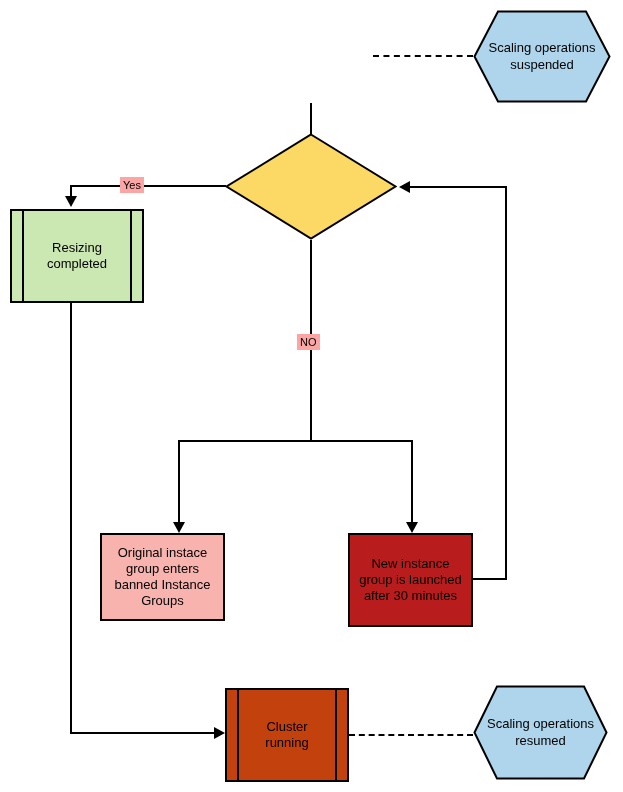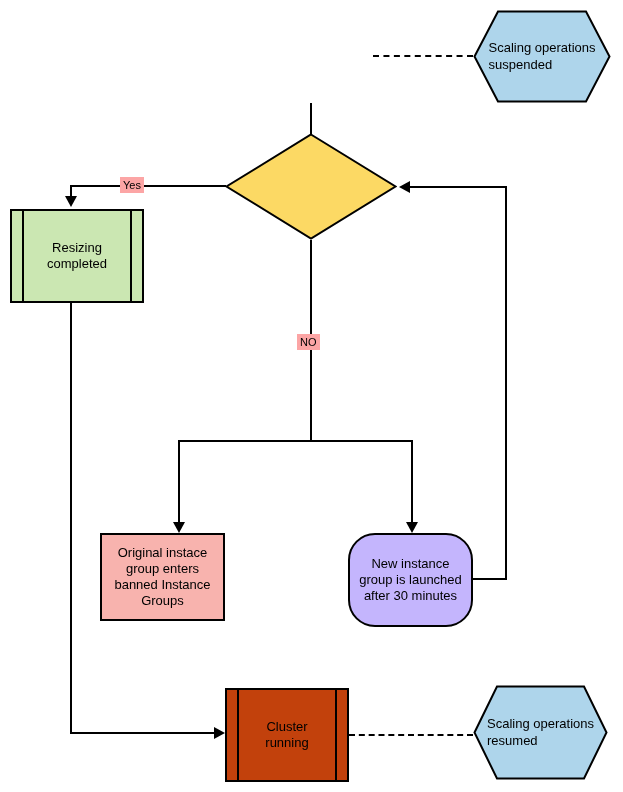--- a/index.html
+++ b/index.html
@@ -17,21 +17,21 @@
     border:2px solid #000;
     display:flex;align-items:center;justify-content:center;
     text-align:center;
     font-size:13px;line-height:1.25;
     white-space:pre-line;
   }
   .shape-svg{position:absolute;display:block;}
   .shape-text{
     position:absolute;
     display:flex;align-items:center;justify-content:center;
-    text-align:left;font-size:13px;line-height:1.25;
+    text-align:center;font-size:13px;line-height:1.25;
     white-space:pre-line;
   }
   .bar{position:absolute;top:0;bottom:0;width:2px;background:#000;}
   .bar-l{left:10px;}
   .bar-r{right:10px;}
   .line{position:absolute;background:#000;}
   .dash{position:absolute;height:0;border-top:2px dashed #000;}
   .arrow{position:absolute;width:0;height:0;}
   .arrow-down{border-left:6px solid transparent;border-right:6px solid transparent;border-top:11px solid #000;}
   .arrow-left{border-top:6px solid transparent;border-bottom:6px solid transparent;border-right:11px solid #000;}
@@ -90,21 +90,21 @@
     <div class="bar bar-r"></div>
     <span>Resizing
 completed</span>
   </div>
 
   <div class="node" style="left: 100px; top: 533px; width: 125px; height: 88px; background-color: rgb(248, 179, 174);">Original instace
 group enters
 banned Instance
 Groups</div>
 
-  <div class="node" style="left: 348px; top: 533px; width: 125px; height: 94px; background-color: #c4b5fd; border-radius: 27px;">New instance
+  <div class="node" style="left: 348px; top: 533px; width: 125px; height: 94px; background-color: #b91c1c;">New instance
 group is launched
 after 30 minutes</div>
 
   <div class="node" style="left: 225px; top: 688px; width: 124px; height: 94px; background-color: #c2410c;">
     <div class="bar bar-l"></div>
     <div class="bar bar-r"></div>
     <span>Cluster
 running</span>
   </div>
 

